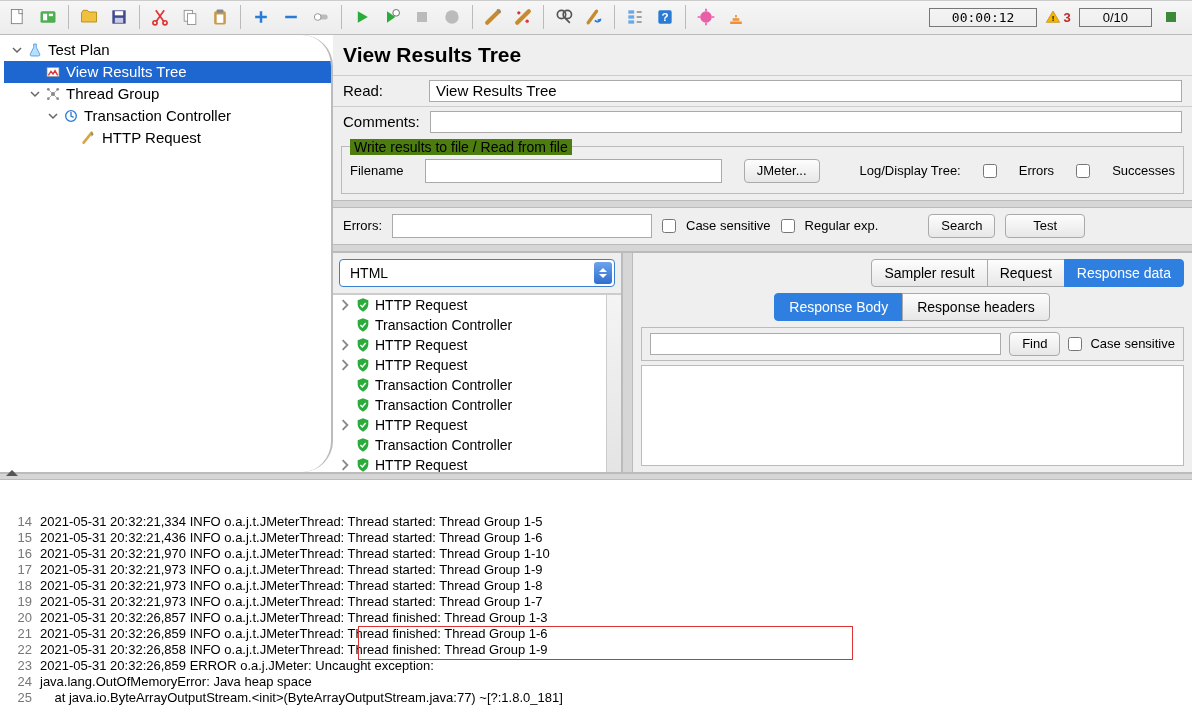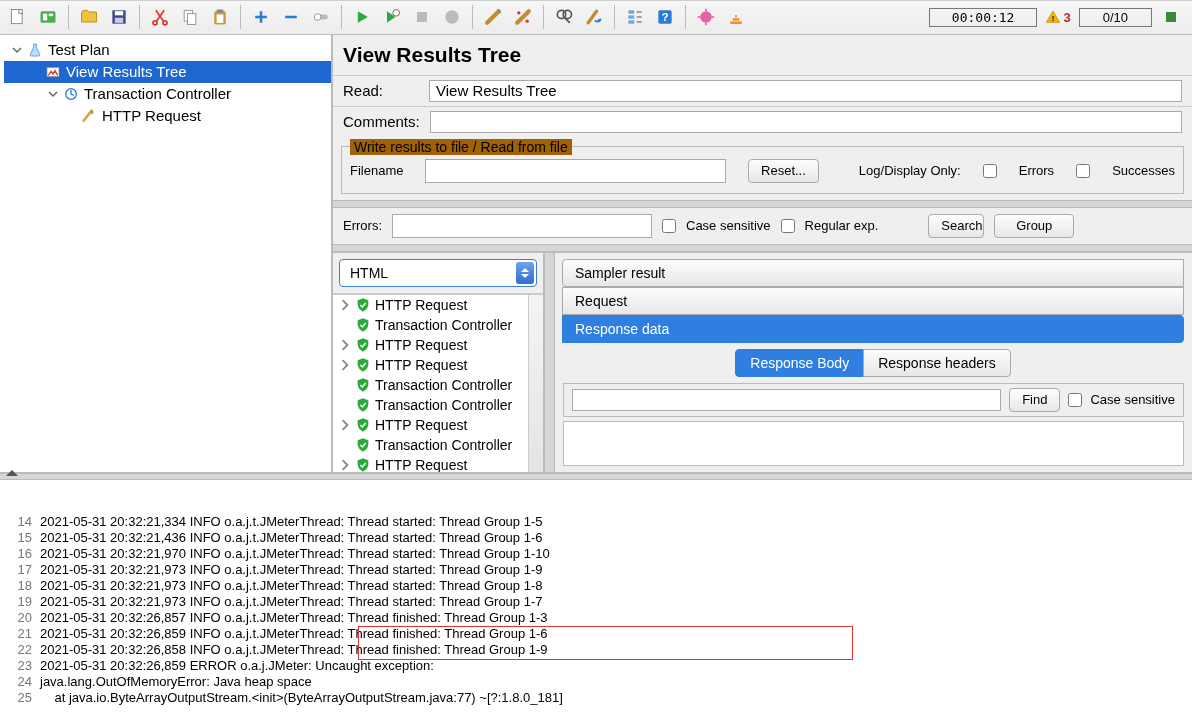--- a/index.html
+++ b/index.html
@@ -14,65 +14,65 @@
   .toolbar-right { margin-left:auto; display:flex; align-items:center; gap:8px; padding-right:6px;}
   .timebox { border:1px solid #777; padding:1px 22px; font-family: monospace; font-size:13px;}
   .warnbox { display:flex; align-items:center; gap:2px; font-size:13px;}
   .warnbox svg { width:16px; height:16px;}
   .countbox { border:1px solid #777; padding:1px 23px; font-size:13px;}
 
   
   .middle { flex:1 1 auto; display:flex; min-height:0;}
 
   
-  .tree-panel { width:333px; border-right:2px solid #bbb; padding:4px 0 0 4px; overflow:auto; background:#fff; font-size:15px;}
+  .tree-panel { width:333px; border-right:2px solid #bbb; padding:4px 0 0 4px; overflow:auto; background:#fff; font-size:15px;border-radius:31px;}
   .tree-row { display:flex; align-items:center; height:22px; padding-left:4px; white-space:nowrap;}
   .tree-row .tgl { width:14px; height:14px; display:flex; align-items:center; justify-content:center; margin-right:2px;}
   .tree-row .tgl svg { width:10px; height:10px; }
   .tree-icon { width:18px; height:16px; margin-right:4px; display:inline-flex; align-items:center; justify-content:center;}
   .selected { background:#1e66d0; color:#fff;}
   .ind1 { padding-left: 6px;}
   .ind2 { padding-left: 24px;}
   .ind3 { padding-left: 42px;}
   .ind4 { padding-left: 60px;}
 
   
   .details { flex:1; display:flex; flex-direction:column; background:#efefef; min-width:0;}
   .details-h1 { font-size:21px; font-weight:600; padding:8px 10px 8px 10px; background:#efefef;}
   .formrow { display:flex; align-items:center; padding:4px 10px; gap:10px; border-top:1px solid #ccc;}
   .formrow label { font-size:15px; min-width:76px;}
   .formrow input[type=text].big { flex:1; height:22px; border:1px solid #aaa; padding:0 6px; font-size:15px;}
   .fs { border:1px solid #bbb; margin:2px 8px 6px 8px; padding:4px 8px 10px 8px; background:#efefef;}
-  .fs-legend { font-size:14px; padding:0 4px; background:#a16207;}
+  .fs-legend { font-size:14px; padding:0 4px; background:#4d7c0f;}
   .fs-row { display:flex; align-items:center; gap:22px;}
   .txt { height:24px; border:1px solid #aaa; padding:0 6px; background:#fff;}
   .btn { height:24px; padding:0 12px; border:1px solid #aaa; border-radius:4px; background:linear-gradient(#fdfdfd,#e7e7e7); font-size:13px;}
   .chk { width:14px; height:14px;}
   .muted-bar { height:8px; background:#d6d6d6; border-top:1px solid #bbb; border-bottom:1px solid #bbb;}
   .search-row { display:flex; align-items:center; gap:10px; padding:6px 10px;}
 
   .split { display:flex; flex:1; min-height:0; border-top:1px solid #bbb; background:#efefef;}
   .split-tri { width:10px; background:#d6d6d6; border-right:1px solid #bbb;}
-  .result-left { width:212px; display:flex; flex-direction:column; border-right:2px solid #bbb; background:#efefef;}
+  .result-left { width:290px; display:flex; flex-direction:column; border-right:2px solid #bbb; background:#efefef;}
   .select-wrap { padding:6px; border-bottom:1px solid #ccc;}
   .combo { position:relative; height:28px; border:1px solid #3b7fd1; background:#fff; border-radius:4px; display:flex; align-items:center; padding:0 24px 0 10px; font-size:14px;}
   .combo .spin { position:absolute; right:2px; top:2px; bottom:2px; width:18px; background:linear-gradient(#6ea3ec,#2f6fd0); border-radius:3px; display:flex; flex-direction:column; align-items:center; justify-content:center;}
   .combo .spin div { width:0;height:0;border-left:4px solid transparent;border-right:4px solid transparent;}
   .combo .spin .up { border-bottom:4px solid #fff; margin-bottom:2px;}
   .combo .spin .dn { border-top:4px solid #fff;}
 
   .results-list { flex:1; overflow:auto; position:relative; border-top:1px solid #ccc; background:#fff;}
   .res-row { display:flex; align-items:center; height:20px; padding-left:6px; font-size:14px;}
   .res-row .tgl { width:12px; display:flex; align-items:center; justify-content:center; margin-right:4px;}
   .res-row .shield { width:16px; height:16px; margin-right:4px;}
   .res-row.noexp { padding-left:22px;}
   .results-list::after { content:""; position:absolute; right:0; top:0; bottom:0; width:14px; background:linear-gradient(#f4f4f4,#e4e4e4); border-left:1px solid #ccc;}
 
   .result-right { flex:1; display:flex; flex-direction:column; min-width:0;}
-  .tabs-row { display:flex; justify-content:flex-end; padding:6px 8px 4px 8px; gap:0;flex-direction:column;}
+  .tabs-row { display:flex; justify-content:flex-end; padding:6px 8px 4px 8px; gap:0;}
   .tab { padding:5px 12px; font-size:14px; border:1px solid #aaa; margin-left:-1px; background:linear-gradient(#fdfdfd,#e7e7e7);}
   .tab.first { border-top-left-radius:4px; border-bottom-left-radius:4px;}
   .tab.last { border-top-right-radius:4px; border-bottom-right-radius:4px;}
   .tab.active { background:#2f7fe0; color:#fff; border-color:#2f7fe0;}
   .subtabs-row { display:flex; justify-content:center; padding:2px 0 6px 0;}
   .subtab { padding:5px 14px; font-size:14px; border:1px solid #aaa; margin-left:-1px; background:linear-gradient(#fdfdfd,#e7e7e7);}
   .subtab.first { border-top-left-radius:4px; border-bottom-left-radius:4px;}
   .subtab.last { border-top-right-radius:4px; border-bottom-right-radius:4px;}
   .subtab.active { background:#2f7fe0; color:#fff; border-color:#2f7fe0;}
   .find-row { display:flex; align-items:center; gap:8px; padding:4px 8px; border:1px solid #bbb; margin:0 8px; background:#efefef;}
@@ -278,20 +278,38 @@
           <div class="tree-row ind2 selected">
             <span class="tgl"></span>
             <span class="tree-icon">
               <svg viewBox="0 0 24 24" width="16" height="16">
                 <rect x="3" y="5" width="18" height="14" fill="#fff" stroke="#888"></rect>
                 <path d="M5 17l4-6 3 4 3-5 4 7" fill="none" stroke="#d33" stroke-width="2"></path>
               </svg>
             </span>
             <span>View Results Tree</span>
           </div>
+          <div class="tree-row ind2">
+            <span class="tgl">
+              <svg viewBox="0 0 10 10">
+                <path d="M1 3l4 4 4-4" fill="none" stroke="#666" stroke-width="1.5"></path>
+              </svg>
+            </span>
+            <span class="tree-icon">
+              <svg viewBox="0 0 24 24" width="16" height="16">
+                <circle cx="12" cy="12" r="3" fill="#888"></circle>
+                <circle cx="5" cy="5" r="2" fill="#888"></circle>
+                <circle cx="19" cy="5" r="2" fill="#888"></circle>
+                <circle cx="5" cy="19" r="2" fill="#888"></circle>
+                <circle cx="19" cy="19" r="2" fill="#888"></circle>
+                <path d="M12 12L5 5M12 12l7-7M12 12l-7 7M12 12l7 7" stroke="#888"></path>
+              </svg>
+            </span>
+            <span>Thread Group</span>
+          </div>
           <div class="tree-row ind3">
             <span class="tgl">
               <svg viewBox="0 0 10 10">
                 <path d="M1 3l4 4 4-4" fill="none" stroke="#666" stroke-width="1.5"></path>
               </svg>
             </span>
             <span class="tree-icon">
               <svg viewBox="0 0 24 24" width="16" height="16">
                 <circle cx="12" cy="12" r="8" fill="none" stroke="#2a7bd6" stroke-width="2"></circle>
                 <path d="M12 6v6l4 2" stroke="#2a7bd6" stroke-width="2" fill="none"></path>
@@ -322,40 +340,40 @@
       <div class="formrow">
         <label>Comments:</label>
         <input type="text" class="big" style="">
       </div>
 
       <fieldset class="fs">
         <legend class="fs-legend">Write results to file / Read from file</legend>
         <div class="fs-row">
           <label>Filename</label>
           <input type="text" class="txt" style="flex: 1 1 0%; max-width: 350px;">
-          <button class="btn">Reset...</button>
-          <span style="margin-left:18px">Log/Display Only:</span>
+          <button class="btn">JMeter...</button>
+          <span style="margin-left:18px">Log/Display Tree:</span>
           <input type="checkbox" class="chk" style="">
           <span>Errors</span>
           <input type="checkbox" class="chk" style="">
           <span>Successes</span>
         </div>
       </fieldset>
 
       <div class="muted-bar"></div>
 
       <div class="search-row">
         <label>Errors:</label>
         <input type="text" class="txt" style="width: 260px;">
         <input type="checkbox" class="chk" style="">
         <span>Case sensitive</span>
         <input type="checkbox" class="chk" style="">
         <span>Regular exp.</span>
-        <button class="btn" style="margin-left:40px;width:56px">Search</button>
-        <button class="btn" style="width:80px">Group</button>
+        <button class="btn" style="margin-left:40px;width:67px">Search</button>
+        <button class="btn" style="width:80px">Test</button>
       </div>
 
       <div class="muted-bar"></div>
 
       <div class="split">
         <div class="result-left">
           <div class="select-wrap">
             <div class="combo">
               <span>HTML</span>
               <div class="spin">

